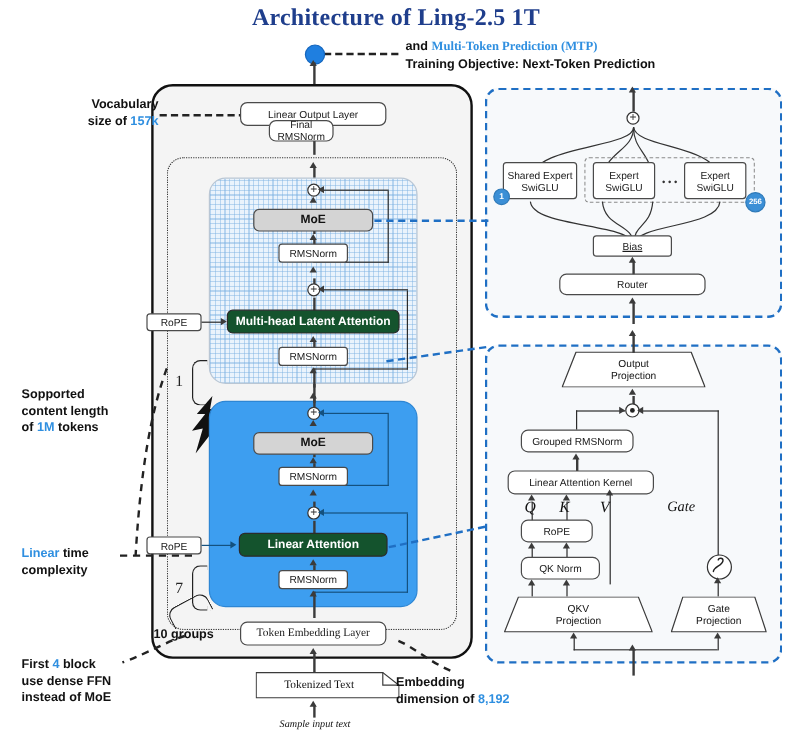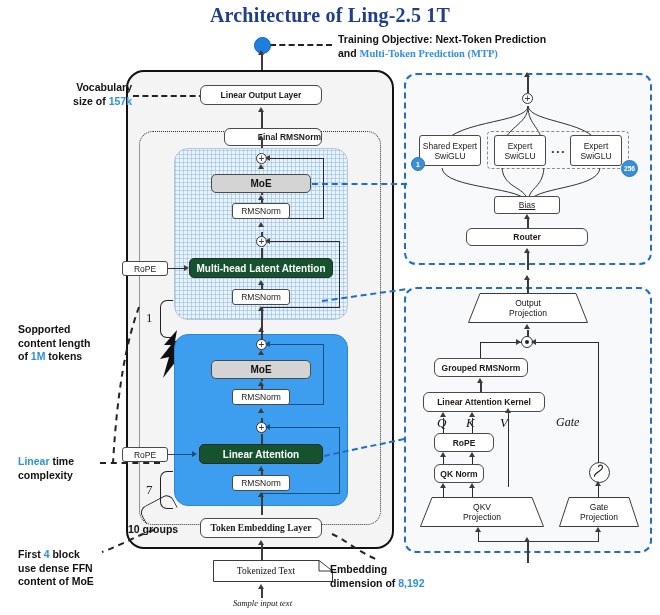--- a/index.html
+++ b/index.html
@@ -14,21 +14,21 @@
          color:#1f3e8c;letter-spacing:.2px;}
 
   
   #obj{left:338px;top:32px;width:310px;font-size:10.5px;font-weight:bold;
        line-height:14px;color:#111;}
   #obj .mtp{font-family:"Liberation Serif", serif;color:#2f8fe0;font-weight:bold;}
 
   
   .box{background:#fff;border:1px solid #4a4a4a;border-radius:3px;
        font-size:8.5px;color:#1a1a1a;box-sizing:border-box;}
-  .box.rnd{border-radius:6px;font-weight:bold;}
+  .box.rnd{border-radius:6px;}
   .box.serif{font-family:"Liberation Serif", serif;font-size:9.5px;}
   .dark{background:#14532d;border:1px solid #2b2b2b;border-radius:5px;color:#fff;
         font-weight:bold;font-size:10px;box-sizing:border-box;}
   .gray{background:#d4d4d4;border:1px solid #4a4a4a;border-radius:5px;color:#111;
         font-weight:bold;font-size:10px;box-sizing:border-box;}
 
   
   .vline{background:#3b3b3b;width:1.6px;}
   .hline{background:#3b3b3b;height:1.4px;}
   .thin{background:#2b2b2b;width:1px;}
@@ -92,22 +92,22 @@
 
   #samp{font-family:"Liberation Serif", serif;font-style:italic;font-size:8.5px;color:#111;}
   .qkv-lbl{font-family:"Liberation Serif", serif;font-style:italic;font-size:13px;color:#111;}
 </style>
 </head>
 <body>
 
 <div class="abs" id="title">Architecture of Ling-2.5 1T</div>
 
 <div class="abs" id="obj">
+  <div><span>and </span><span class="mtp">Multi-Token Prediction (MTP)</span></div>
   <div>Training Objective: Next-Token Prediction</div>
-  <div><span>and </span><span class="mtp">Multi-Token Prediction (MTP)</span></div>
 </div>
 
 <div class="abs dashh" style="left:270px;top:44px;width:62px;"></div>
 
 <div class="abs" style="left:254px;top:37px;width:15px;height:15px;border-radius:50%;background:#1f7fe0;border:1px solid #1566bd;"></div>
 <div class="abs vline" style="left:261px;top:52px;height:26px;"></div>
 <div class="abs ah" style="left:258px;top:50px;"></div>
 
 <div class="abs" id="shell"></div>
 <div class="abs" id="inner-dot"></div>
@@ -117,21 +117,21 @@
   <div><span>size of </span><span class="hl">157k</span></div>
 </div>
 <div class="abs dashh" style="left:133px;top:95px;width:72px;"></div>
 
 <div class="abs box rnd ctr" style="left:200px;top:85px;width:122px;height:20px;">
   <span>Linear Output Layer</span>
 </div>
 <div class="abs vline" style="left:261px;top:112px;height:17px;"></div>
 <div class="abs ah" style="left:258px;top:107px;"></div>
 
-<div class="abs box rnd ctr" style="left:224px;top:128px;width:98px;height:18px;justify-content:flex-end;">
+<div class="abs box rnd ctr" style="left:224px;top:100px;width:54px;height:18px;justify-content:flex-end;">
   <span>Final RMSNorm</span>
 </div>
 <div class="abs vline" style="left:261px;top:140px;height:20px;"></div>
 <div class="abs ah" style="left:258px;top:135px;"></div>
 
 <div class="abs" id="mla-region"></div>
 
 <div class="abs plus ctr" style="left:256px;top:153px;">+</div>
 <div class="abs vline" style="left:261px;top:185px;height:10px;"></div>
 <div class="abs ah" style="left:258px;top:164px;"></div>
@@ -273,21 +273,21 @@
 
 <div class="abs note" style="left:18px;top:455px;width:110px;">
   <div><span class="hlser">Linear</span><span> time</span></div>
   <div>complexity</div>
 </div>
 <div class="abs dashh" style="left:100px;top:462px;width:60px;"></div>
 
 <div class="abs note" style="left:18px;top:548px;width:140px;">
   <div><span>First </span><span class="hl">4</span><span> block</span></div>
   <div>use dense FFN</div>
-  <div>content of MoE</div>
+  <div>instead of MoE</div>
 </div>
 <svg class="abs" width="56" height="30" viewBox="0 0 56 30" style="left:100px;top:528px;">
   <path d="M54 2 C 40 6, 24 16, 2 24" fill="none" stroke="#222" stroke-width="2" stroke-dasharray="6 5"></path>
 </svg>
 
 <div class="abs note" style="left:330px;top:563px;width:170px;">
   <div>Embedding</div>
   <div><span>dimension of </span><span class="hl">8,192</span></div>
 </div>
 <svg class="abs" width="56" height="32" viewBox="0 0 56 32" style="left:330px;top:532px;">
@@ -400,21 +400,21 @@
 <div class="abs ah" style="left:505px;top:408px;"></div>
 
 <div class="abs box rnd ctr" style="left:434px;top:433px;width:60px;height:19px;">
   <span>RoPE</span>
 </div>
 <div class="abs thin" style="left:443px;top:456px;height:10px;"></div>
 <div class="abs ah" style="left:440px;top:452px;"></div>
 <div class="abs thin" style="left:472px;top:456px;height:10px;"></div>
 <div class="abs ah" style="left:469px;top:452px;"></div>
 
-<div class="abs box rnd ctr" style="left:434px;top:464px;width:50px;height:19px;">
+<div class="abs box rnd ctr" style="left:434px;top:464px;width:66px;height:19px;">
   <span>QK Norm</span>
 </div>
 <div class="abs thin" style="left:443px;top:487px;height:10px;"></div>
 <div class="abs ah" style="left:440px;top:483px;"></div>
 <div class="abs thin" style="left:472px;top:487px;height:10px;"></div>
 <div class="abs ah" style="left:469px;top:483px;"></div>
 
 <div class="abs" style="left:589px;top:462px;width:19px;height:19px;border-radius:50%;border:1px solid #333;background:#fff;">
   <svg width="17" height="17" viewBox="0 0 17 17">
       <path d="M4.5 13.2 C4.5 9.5, 12.5 8, 12.5 4 C12.5 1.6, 9 1.6, 8.5 3.6" fill="none" stroke="#222" stroke-width="1.2" stroke-linecap="round"></path>

